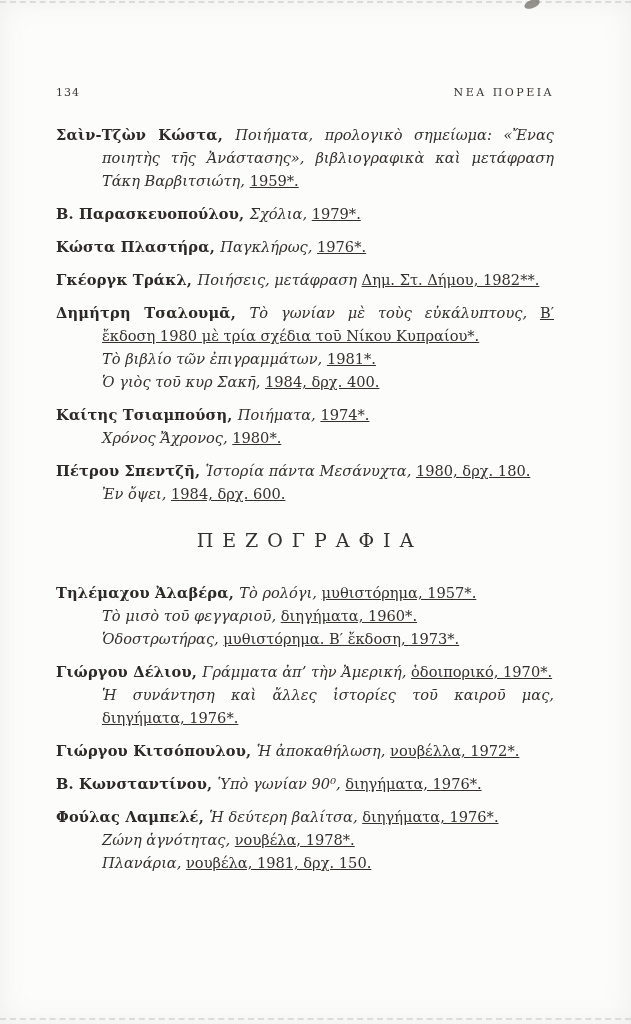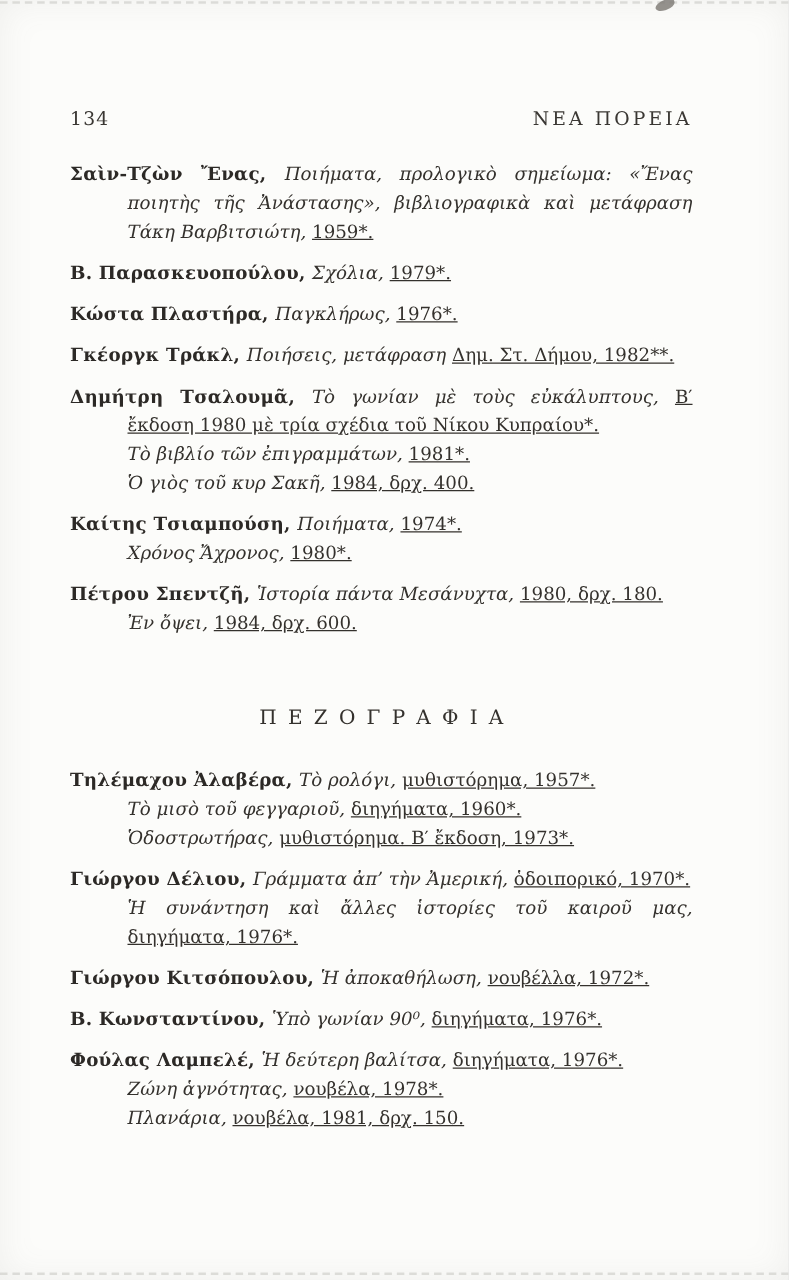--- a/index.html
+++ b/index.html
@@ -17,58 +17,58 @@
   .scan-line.top{top:1px;}
   .scan-line.bottom{top:1018px;}
   .scan-smudge{
     position:absolute;top:0px;left:524px;width:16px;height:8px;
     background:#7a7possible;background:#7a7772;border-radius:60% 40% 55% 45%;
     transform:rotate(-18deg);opacity:.8;
   }
   .inner{position:absolute;left:56px;top:86px;width:498px;}
   .running-head{
     display:flex;justify-content:space-between;align-items:baseline;
-    font-size:15px;letter-spacing:1px;margin:0 0 24px 0;color:#3a3733;
+    font-size:11px;letter-spacing:1px;margin:0 0 24px 0;color:#3a3733;
   }
   .running-title{letter-spacing:2.5px;text-align:right;}
   .bibliography{display:block;}
   .entry{margin:0 0 10px 0;}
   .para{
     margin:0;font-size:14.6px;line-height:23px;text-align:justify;
     color:#34312d;
   }
   .para.first{padding-left:46px;text-indent:-46px;}
   .para.cont{padding-left:46px;text-indent:0;}
   .b{font-weight:bold;font-style:normal;letter-spacing:.2px;color:#2c2926;}
   .i{font-style:italic;}
   .r{font-style:normal;text-decoration:underline;}
   .section-heading{
     text-align:center;
-    font-size:16px;
+    font-size:19px;
     letter-spacing:9px;text-indent:9px;
-    margin:54px 0 30px 0;
+    margin:24px 0 30px 0;
     color:#34312d;
   }
 </style>
 </head>
 <body>
 
 <div class="page">
   <div class="scan-line top"></div>
   <div class="scan-smudge"></div>
 
   <div class="inner">
     <header class="running-head">
       <span class="page-number">134</span>
       <span class="running-title">ΝΕΑ ΠΟΡΕΙΑ</span>
     </header>
 
     <main class="bibliography">
         <div class="entry">
-          <p class="para first"><span class="b">Σαὶν-Τζὼν Ἔνας, </span><span class="i">Ποιήματα, προλογικὸ σημείωμα: «Ἔνας ποιητὴς τῆς Ἀνάστασης», βιβλιογραφικὰ καὶ μετάφραση Τάκη Βαρβιτσιώτη, </span><span class="r">1959*.</span></p>
+          <p class="para first"><span class="b">Σαὶν-Τζὼν Κώστα, </span><span class="i">Ποιήματα, προλογικὸ σημείωμα: «Ἔνας ποιητὴς τῆς Ἀνάστασης», βιβλιογραφικὰ καὶ μετάφραση Τάκη Βαρβιτσιώτη, </span><span class="r">1959*.</span></p>
         </div>
         <div class="entry">
           <p class="para first"><span class="b">Β. Παρασκευοπούλου, </span><span class="i">Σχόλια, </span><span class="r">1979*.</span></p>
         </div>
         <div class="entry">
           <p class="para first"><span class="b">Κώστα Πλαστήρα, </span><span class="i">Παγκλήρως, </span><span class="r">1976*.</span></p>
         </div>
         <div class="entry">
           <p class="para first"><span class="b">Γκέοργκ Τράκλ, </span><span class="i">Ποιήσεις, μετάφραση </span><span class="r">Δημ. Στ. Δήμου, 1982**.</span></p>
         </div>

